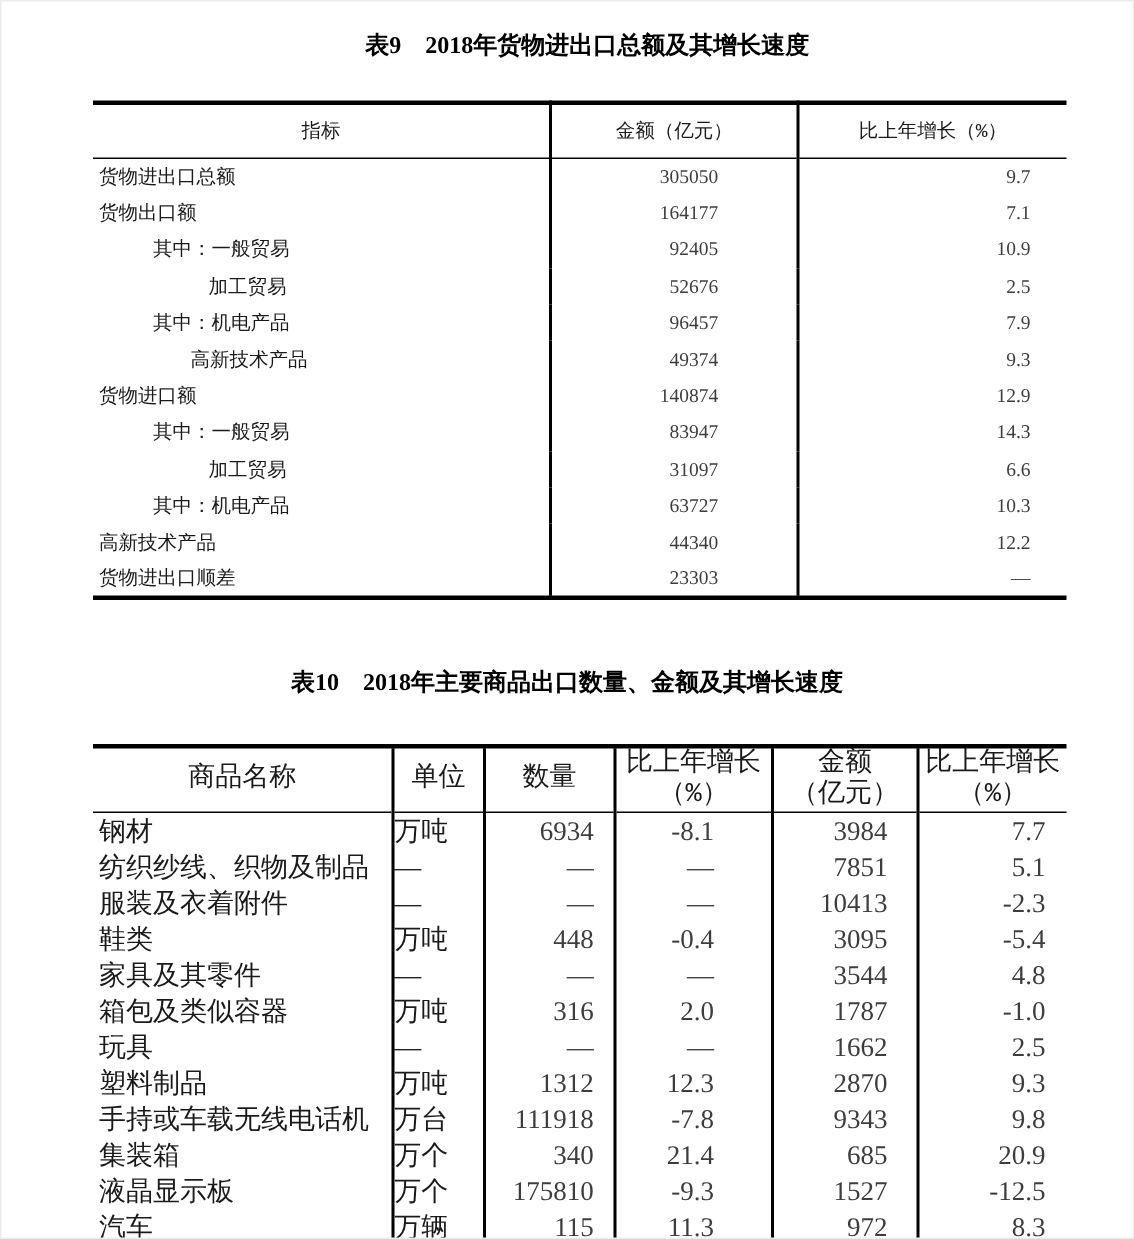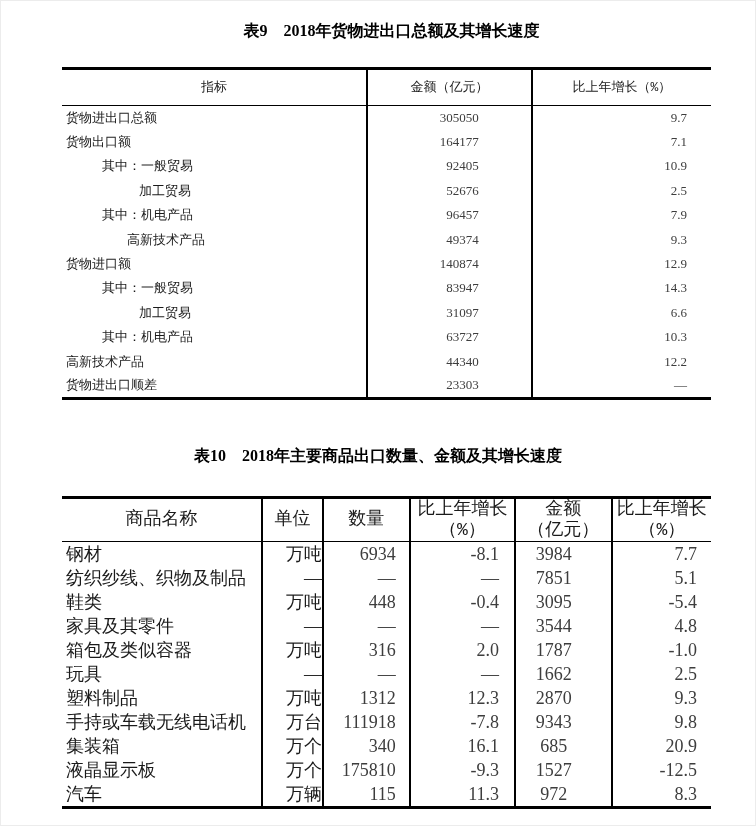--- a/index.html
+++ b/index.html
@@ -73,24 +73,24 @@
   #table10 { font-size: 18px; }
   #table10 thead tr { height: 36px; }
   #table10 tbody tr { height: 18.9px; }
   #table10 col.c1 { width: 30.8%; }
   #table10 col.c2 { width: 9.4%; }
   #table10 col.c3 { width: 13.4%; }
   #table10 col.c4 { width: 16.2%; }
   #table10 col.c5 { width: 14.9%; }
   #table10 col.c6 { width: 15.3%; }
   #table10 td[data-field="name"] { text-align: left; padding-left: 4px; }
-  #table10 td[data-field="unit"] { text-align: right; color: var(--text); }
+  #table10 td[data-field="unit"] { text-align: left; color: var(--text); }
   #table10 td[data-field="qty"] { text-align: right; padding-right: 13px; color: var(--number); }
-  #table10 td[data-field="qty_growth"] { text-align: right; padding-right: 15px; color: var(--number); }
-  #table10 td[data-field="amount"] { text-align: center; padding-right: 19px; color: var(--number); }
+  #table10 td[data-field="qty_growth"] { text-align: right; padding-right: 38px; color: var(--number); }
+  #table10 td[data-field="amount"] { text-align: right; padding-right: 19px; color: var(--number); }
   #table10 td[data-field="amount_growth"] { text-align: right; padding-right: 14px; color: var(--number); }
 </style>
 </head>
 <body>
 
 <div class="page">
 
   <div class="t-title" id="title9">表9　2018年货物进出口总额及其增长速度</div>
 
   <table class="tbl" id="table9">
@@ -252,20 +252,28 @@
 
         <tr>
           <td data-field="name">纺织纱线、织物及制品</td>
           <td data-field="unit">—</td>
           <td data-field="qty">—</td>
           <td data-field="qty_growth">—</td>
           <td data-field="amount">7851</td>
           <td data-field="amount_growth">5.1</td>
         </tr>
 
+        <tr>
+          <td data-field="name">服装及衣着附件</td>
+          <td data-field="unit">—</td>
+          <td data-field="qty">—</td>
+          <td data-field="qty_growth">—</td>
+          <td data-field="amount">10413</td>
+          <td data-field="amount_growth">-2.3</td>
+        </tr>
 
         <tr>
           <td data-field="name">鞋类</td>
           <td data-field="unit">万吨</td>
           <td data-field="qty">448</td>
           <td data-field="qty_growth">-0.4</td>
           <td data-field="amount">3095</td>
           <td data-field="amount_growth">-5.4</td>
         </tr>
 
@@ -313,21 +321,21 @@
           <td data-field="qty">111918</td>
           <td data-field="qty_growth">-7.8</td>
           <td data-field="amount">9343</td>
           <td data-field="amount_growth">9.8</td>
         </tr>
 
         <tr>
           <td data-field="name">集装箱</td>
           <td data-field="unit">万个</td>
           <td data-field="qty">340</td>
-          <td data-field="qty_growth">16.1</td>
+          <td data-field="qty_growth">21.4</td>
           <td data-field="amount">685</td>
           <td data-field="amount_growth">20.9</td>
         </tr>
 
         <tr>
           <td data-field="name">液晶显示板</td>
           <td data-field="unit">万个</td>
           <td data-field="qty">175810</td>
           <td data-field="qty_growth">-9.3</td>
           <td data-field="amount">1527</td>

